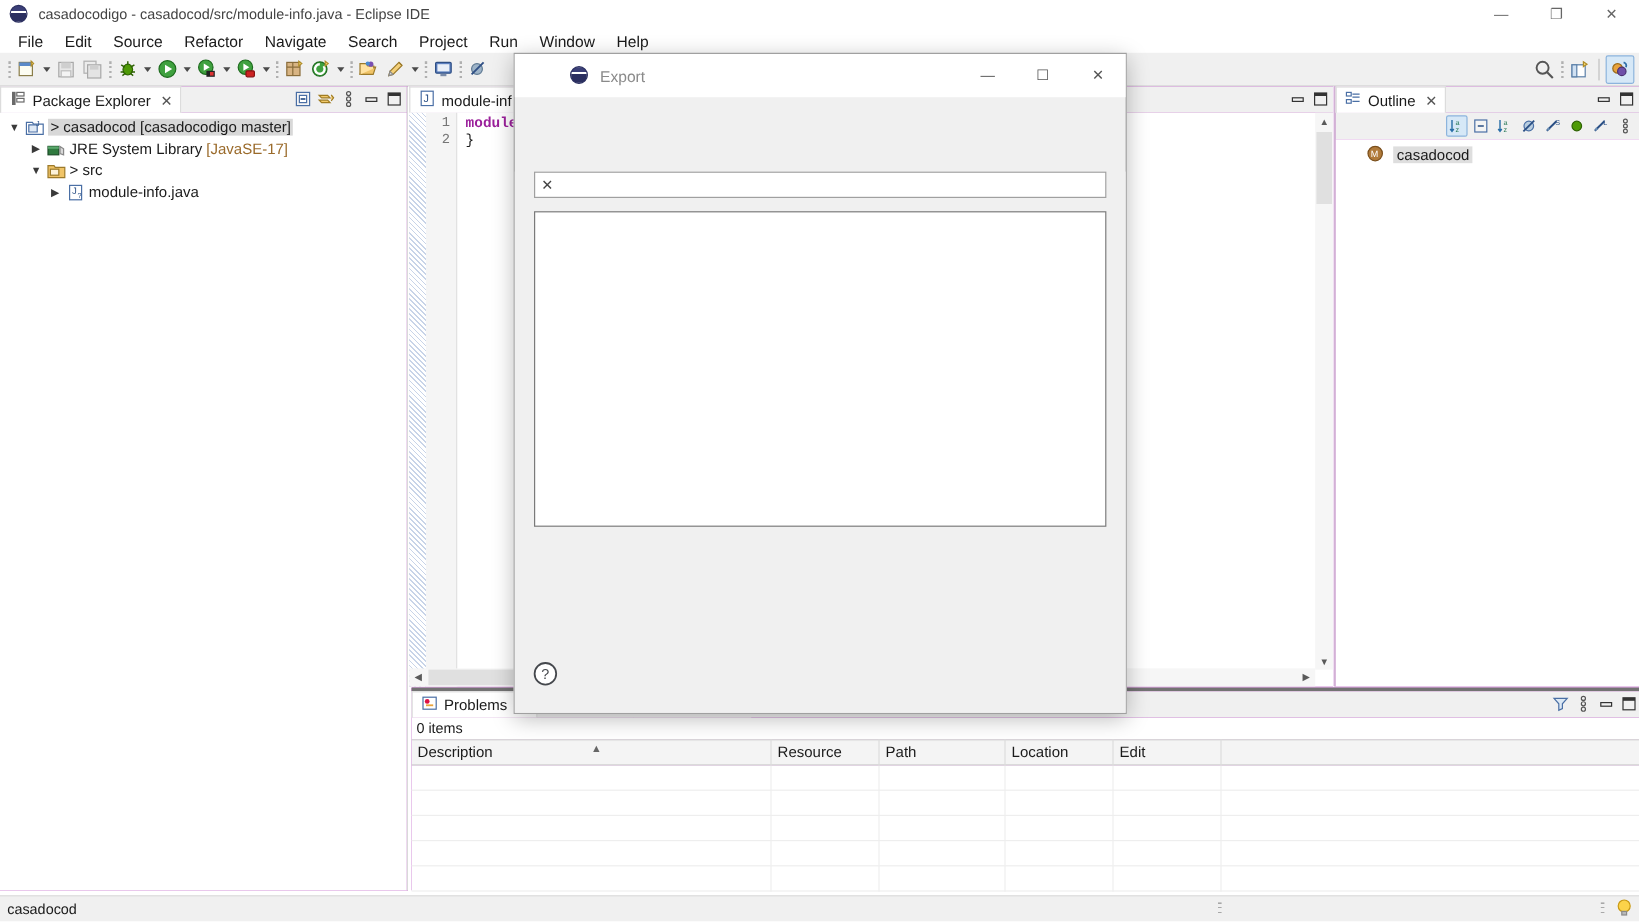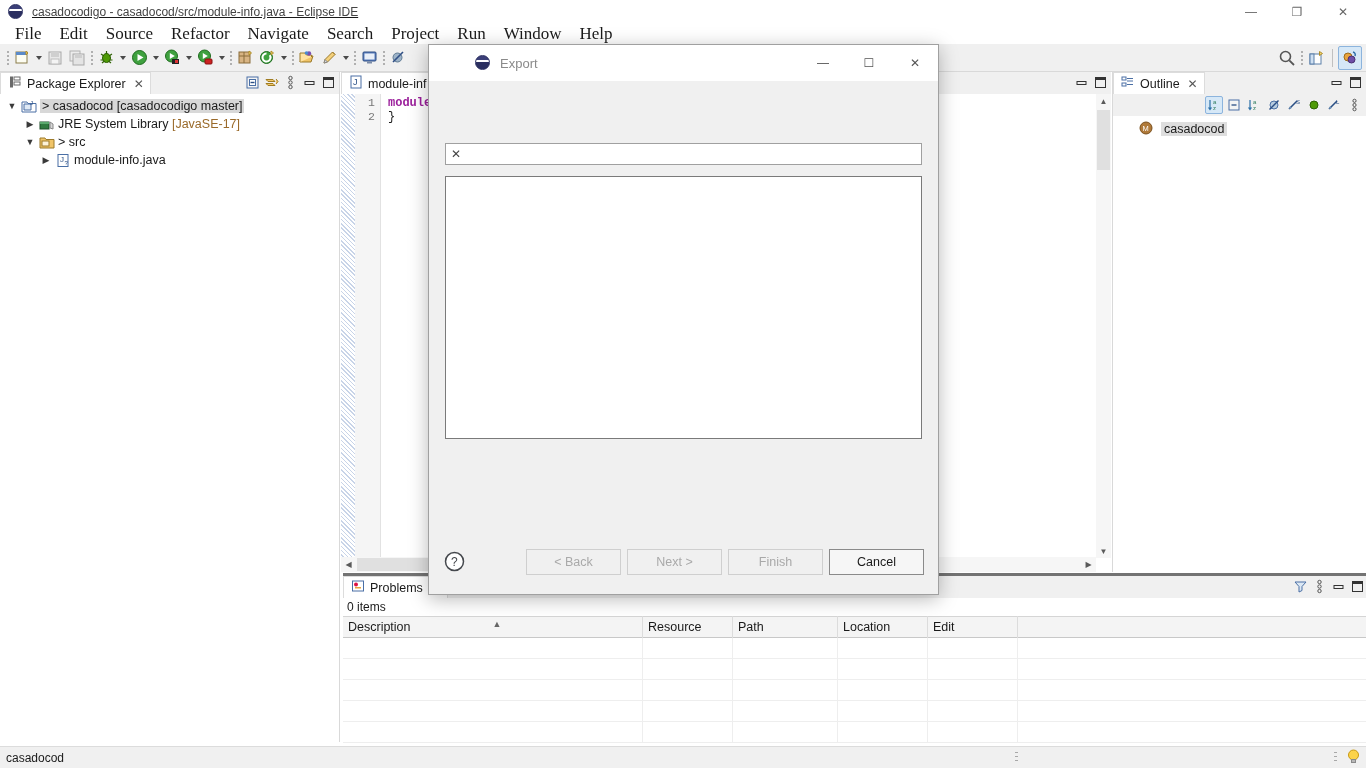--- a/index.html
+++ b/index.html
@@ -11,38 +11,38 @@
     font-size: 12px;
     background: #ffffff;
     color: #1a1a1a;
     -webkit-font-smoothing: antialiased;
   }
   #app { position: relative; width: 1366px; height: 768px; }
 
   
   .titlebar {
     position: absolute; left: 0; top: 0; width: 1366px; height: 24px;
-    background: #ffffff; display: flex; align-items: center; text-decoration: underline;
+    background: #ffffff; display: flex; align-items: center;
   }
   .tb-logo { width: 16px; height: 16px; margin-left: 8px; position: relative; }
   .tb-logo .globe {
     width: 15px; height: 15px; border-radius: 50%;
     background: linear-gradient(#3b3f78 0%, #3b3f78 33%, #ffffff 33%, #ffffff 46%, #2b2f60 46%, #2b2f60 100%);
     border: 1px solid #2b2f60;
   }
   .tb-title { margin-left: 8px; font-size: 12px; color: #444; }
   .tb-ctrls { position: absolute; right: 0; top: 0; height: 24px; display: flex; }
   .tb-btn { width: 46px; height: 24px; display: flex; align-items: center; justify-content: center; color: #666; font-size: 12px; }
 
   
   .menubar {
     position: absolute; left: 0; top: 24px; width: 1366px; height: 20px;
     background: #ffffff; display: flex; align-items: center; padding-left: 6px;
   }
-  .menu-item { padding: 2px 9px; font-size: 17px; color: #1a1a1a; font-family: Liberation Serif, serif; }
+  .menu-item { padding: 2px 9px; font-size: 13px; color: #1a1a1a; }
 
   
   .toolbar {
     position: absolute; left: 0; top: 44px; width: 1366px; height: 28px;
     background: #f0f0f0; border-bottom: 1px solid #d9d9d9;
     display: flex; align-items: center; padding-left: 4px;
   }
   .tbi { width: 22px; height: 22px; display: flex; align-items: center; justify-content: center; position: relative; }
   .tbi svg { display: block; }
   .arrowdn { width: 11px; height: 22px; display: flex; align-items: center; justify-content: center; }
@@ -696,22 +696,16 @@
       </div>
       <div class="list-box"></div>
     </div>
     <div class="dlg-foot">
       <div class="help-btn">
         <svg width="21" height="21" viewBox="0 0 21 21">
             <circle cx="10.5" cy="10.5" r="9" fill="#fff" stroke="#45484d" stroke-width="1.5"></circle>
             <text x="7" y="15" font-size="12" fill="#45484d" font-family="Liberation Sans">?</text>
           </svg>
       </div>
-      <div class="foot-btns">
-        <div class="dbtn">&lt; Back</div>
-        <div class="dbtn">Next &gt;</div>
-        <div class="dbtn">Finish</div>
-        <div class="dbtn enabled">Cancel</div>
-      </div>
     </div>
   </div>
 
 </div>
 
 </body></html>

